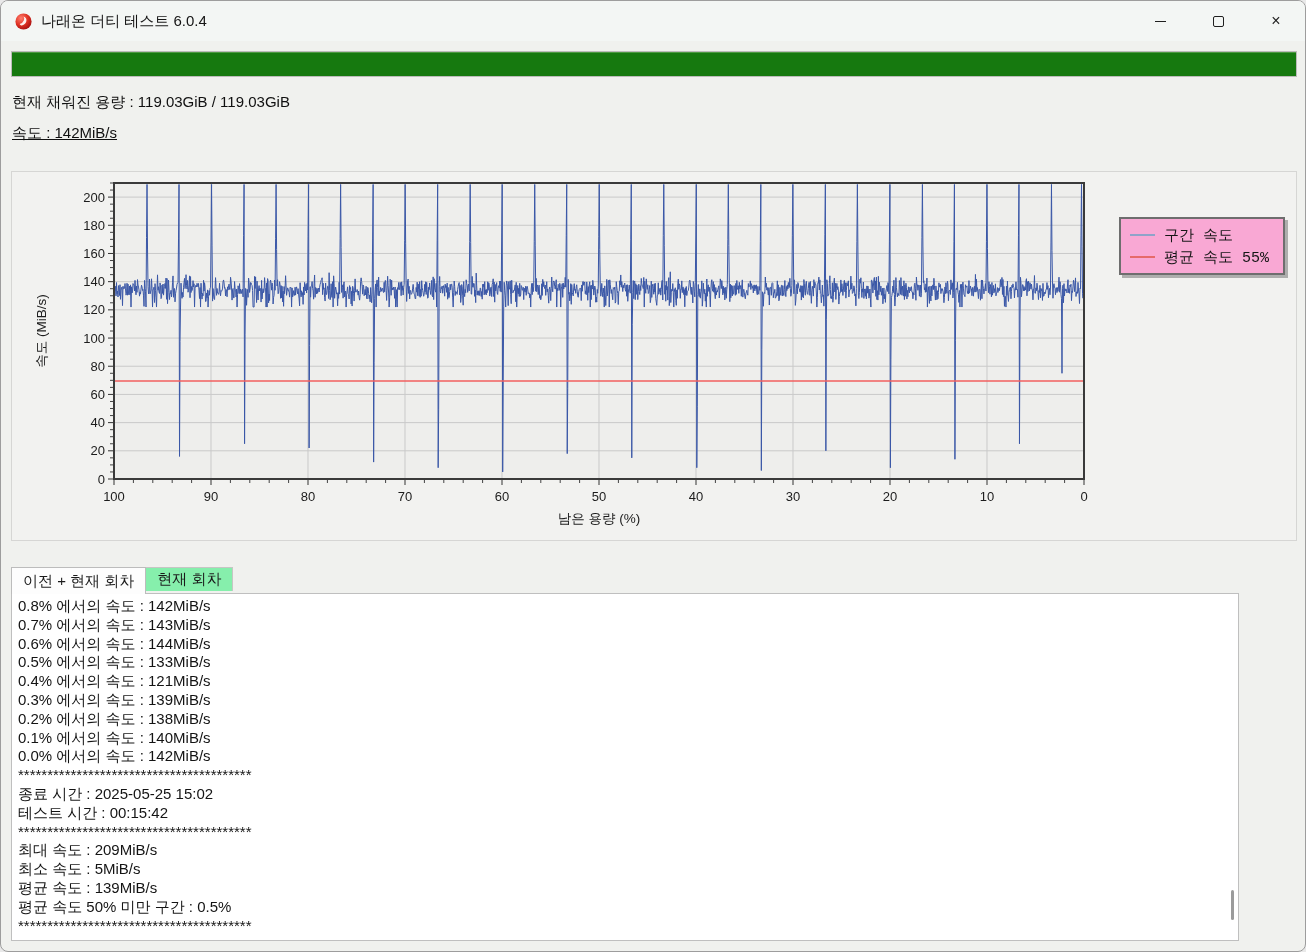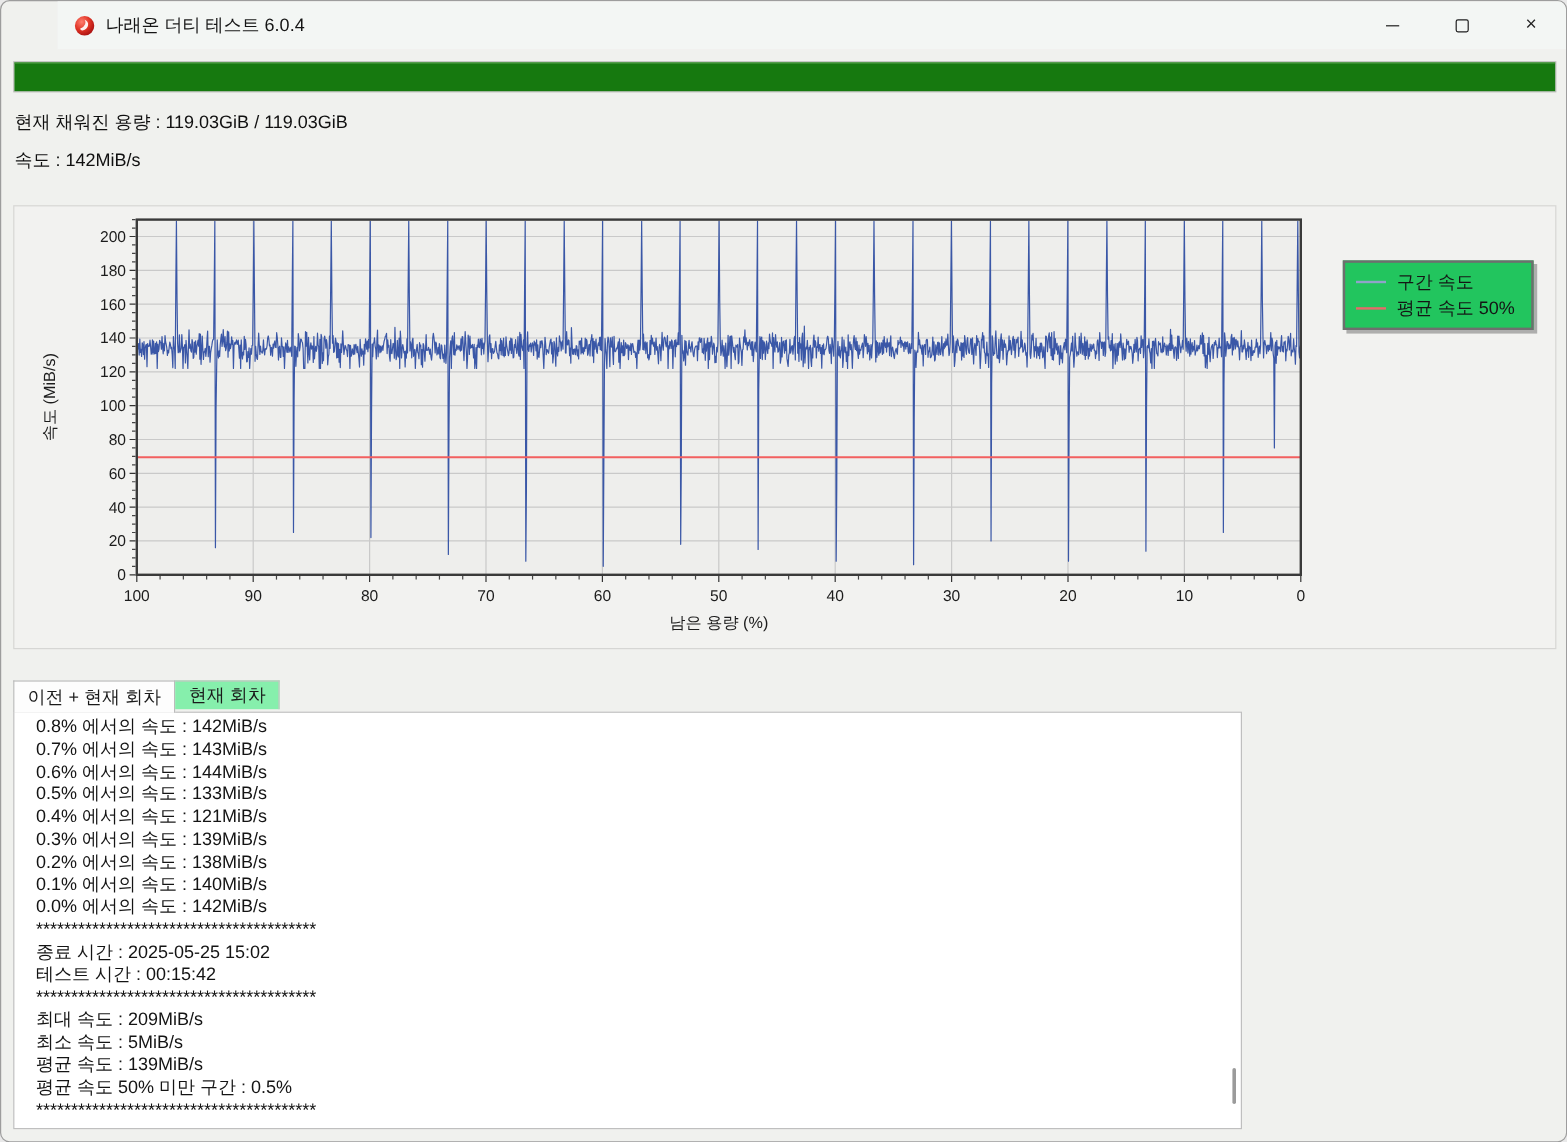--- a/index.html
+++ b/index.html
@@ -3,49 +3,49 @@
 <meta charset="utf-8">
 <style>
   * { box-sizing: border-box; margin: 0; padding: 0; }
   html,body { width:1306px; height:952px; background:#e9e9e9; }
   body { font-family:"Liberation Sans","DejaVu Sans",sans-serif; }
   .window {
     position:relative; width:1306px; height:952px; background:#f0f1ee;
     border:1px solid #9d9d9d; border-radius:8px; overflow:hidden;
   }
   
-  .titlebar { position:absolute; top:0; left:0; right:0; height:40px; background:#f3f6f4; display:flex; align-items:center;margin-left:47px; }
+  .titlebar { position:absolute; top:0; left:0; right:0; height:40px; background:#f3f6f4; display:flex; align-items:center; }
   .app-icon { width:17px; height:17px; margin-left:14px; flex:0 0 auto; }
   .title-text { margin-left:9px; font-size:15px; color:#151515; }
   .win-controls { position:absolute; right:0; top:0; height:40px; display:flex; }
   .win-btn { width:58px; height:40px; display:flex; align-items:center; justify-content:center; background:transparent; border:none; cursor:default; }
   .glyph-min { width:11px; height:1px; background:#1f1f1f; }
   .glyph-max { width:11px; height:11px; border:1.2px solid #1f1f1f; border-radius:2px; }
   .glyph-close { font-size:16px; color:#1f1f1f; line-height:1; }
   
   .progress { position:absolute; left:10px; top:50px; width:1286px; height:26px; background:#e4e4e2; border:1px solid #bcbcba; }
   .progress-fill { height:100%; background:#16790f; border-top:1px solid #4d9a43; }
   
   .stat-label { position:absolute; left:11px; font-size:15px; color:#101010; }
   .stat-1 { top:92px;text-align:center; }
-  .stat-2 { top:123px; }
+  .stat-2 { top:123px;text-decoration:underline; }
   
   .groupbox { position:absolute; left:10px; top:170px; width:1286px; height:370px; background:#f2f2f0; border:1px solid #d6d6d4; }
   .chart-svg { position:absolute; left:0; top:0; }
-  .legend { position:absolute; left:1107px; top:45px; background:#22c55e; border:2px solid #6e6e6e; box-shadow:3px 3px 0 rgba(0,0,0,0.28); padding:5px 14px 5px 9px; }
+  .legend { position:absolute; left:1107px; top:45px; background:#f9a8d4; border:2px solid #6e6e6e; box-shadow:3px 3px 0 rgba(0,0,0,0.28); padding:5px 14px 5px 9px;font-family:Liberation Mono, monospace; }
   .legend-item { display:flex; align-items:center; height:22px; white-space:nowrap; }
   .legend-line { display:inline-block; width:25px; height:0; border-top:2.5px solid #888; margin-right:9px; flex:0 0 auto; }
   .legend-label { font-size:15px; color:#151515; }
   
   .tabs { position:absolute; left:10px; top:566px; height:27px; display:flex; align-items:flex-start; z-index:3; }
   .tab { display:flex; align-items:center; font-size:15px; color:#1a1a1a; padding:0 11px; cursor:default; }
   .tab.selected { height:27px; background:#fdfdfd; border:1px solid #bcbcbc; border-bottom:none; }
   .tab.unselected { height:24px; background:#86efac; border:1px solid #c6c6c4; border-bottom:none; border-left:none; }
   
-  .logpanel { position:absolute; left:10px; top:592px; width:1024px; height:348px; background:#ffffff; border:1px solid #bfbfbf; overflow:hidden;padding-left:12px; }
+  .logpanel { position:absolute; left:10px; top:592px; width:1228px; height:348px; background:#ffffff; border:1px solid #bfbfbf; overflow:hidden; }
   .log-lines { padding:3px 0 0 6px; font-size:15px; line-height:18.8px; color:#141414; white-space:pre; }
   .vscroll-thumb { position:absolute; right:4px; top:296px; width:3px; height:30px; background:#9b9b9b; border-radius:2px; }
 </style>
 </head>
 <body>
 
 <div class="window">
 
   <div class="titlebar">
     <svg class="app-icon" viewBox="0 0 20 20">
@@ -227,21 +227,21 @@
         <text x="587" y="351" text-anchor="middle" font-size="13.5px" fill="#1c1c1c">남은 용량 (%)</text>
         <text x="34" y="159" text-anchor="middle" font-size="13.5px" fill="#1c1c1c" transform="rotate(-90 34 159)">속도 (MiB/s)</text>
       </svg>
     <div class="legend" id="legend">
         <div class="legend-item">
           <span class="legend-line" style="border-top-color: rgb(143, 163, 201);"></span>
           <span class="legend-label">구간 속도</span>
         </div>
         <div class="legend-item">
           <span class="legend-line" style="border-top-color: rgb(230, 106, 106);"></span>
-          <span class="legend-label">평균 속도 50%</span>
+          <span class="legend-label">평균 속도 55%</span>
         </div>
       </div>
   </div>
 
   <div class="tabs">
     <div class="tab selected">이전 + 현재 회차</div>
     <div class="tab unselected">현재 회차</div>
   </div>
 
   <div class="logpanel">

